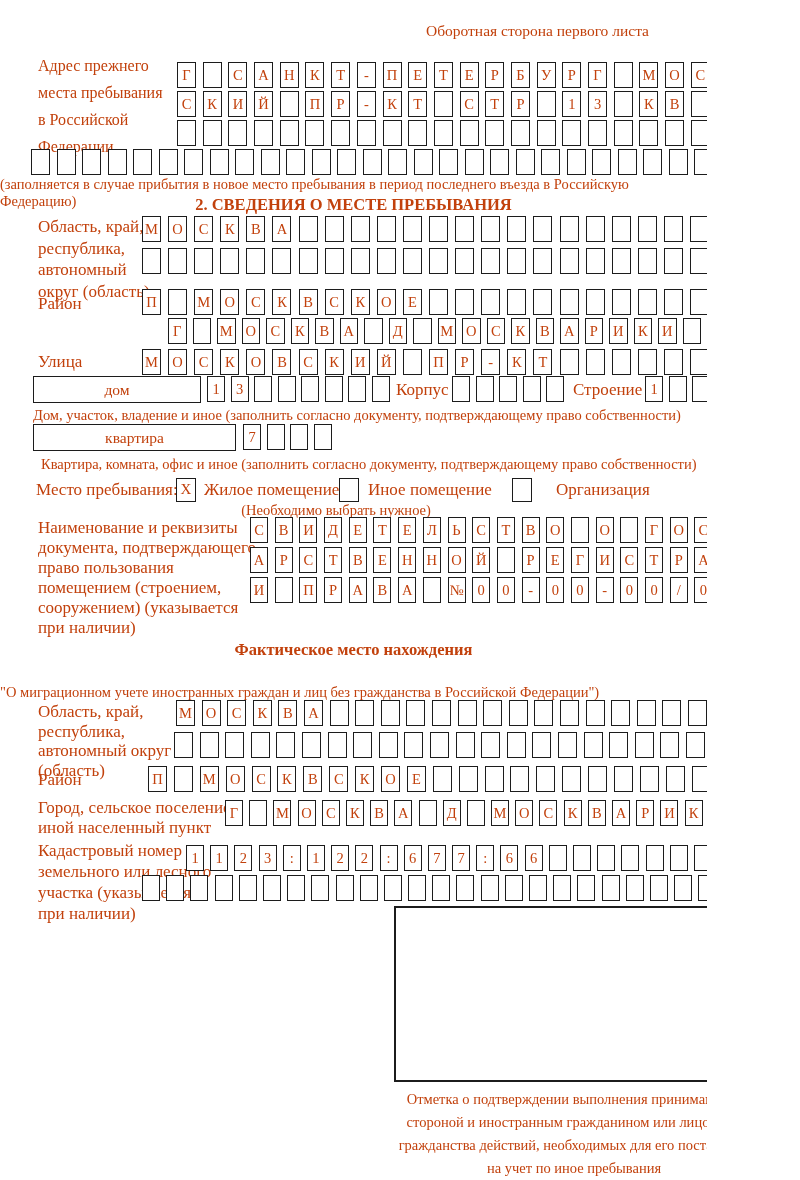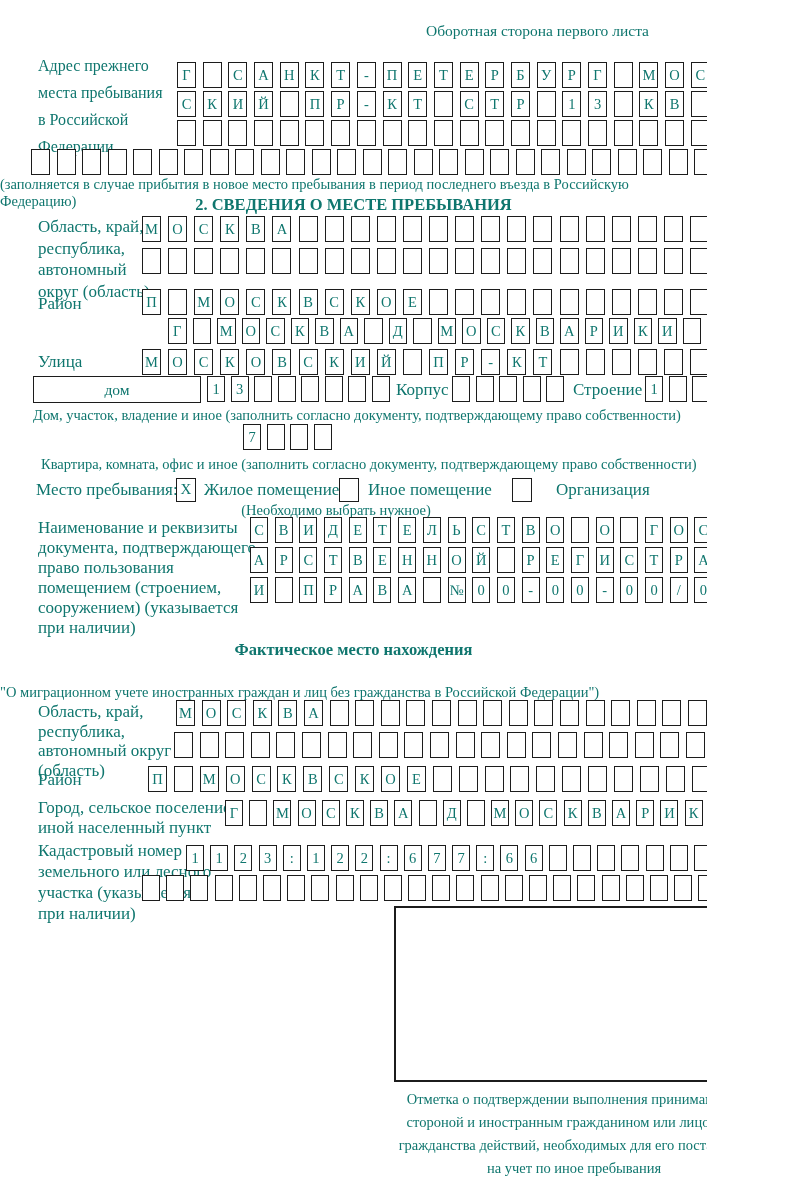--- a/index.html
+++ b/index.html
@@ -1,18 +1,18 @@
 <!DOCTYPE html>
 <html><head>
 <meta charset="utf-8">
 <style>
   html,body{margin:0;padding:0;background:#ffffff;}
   #page{
     position:relative;width:707px;height:1180px;background:#ffffff;
-    font-family:"Liberation Serif", serif;color:#0f766e;overflow:hidden;
+    font-family:"Liberation Serif", serif;color:#c2410c;overflow:hidden;
   }
   .note{position:absolute;top:22px;right:58px;font-size:15.5px;}
   .ttl{position:absolute;left:0;width:100%;text-align:center;font-weight:bold;font-size:16.5px;}
   .cap{position:absolute;font-size:14.5px;}
   .cap.center{left:0;width:100%;text-align:left;}
   .lbl{position:absolute;font-size:17px;line-height:20px;white-space:pre-line;}
   .cellrow{position:absolute;display:flex;gap:var(--g,7px);}
   .cbox{
     flex:none;width:var(--w,19px);height:26px;box-sizing:border-box;
     border:1.7px solid #1c1c1c;background:#fff;
@@ -320,20 +320,21 @@
     </div>
   <div class="lbl" style="left:573px;top:380px;">Строение</div>
   <div class="cellrow" style="left:645px;top:376px;--w:18px;--g:5.5px">
       <span class="cbox">1</span>
       <span class="cbox"></span>
       <span class="cbox"></span>
       <span class="cbox"></span>
     </div>
   <div class="cap" style="left:33px;top:407px;">Дом, участок, владение и иное (заполнить согласно документу, подтверждающему право собственности)</div>
 
+  <div class="wbox" style="left:33px;top:424px;width:203px;height:27px;">квартира</div>
   <div class="cellrow" style="left:243px;top:424px;--w:18px;--g:5.5px">
       <span class="cbox">7</span>
       <span class="cbox"></span>
       <span class="cbox"></span>
       <span class="cbox"></span>
     </div>
   <div class="cap" style="left:33px;top:456px;margin-left:8px;">Квартира, комната, офис и иное (заполнить согласно документу, подтверждающему право собственности)</div>
 
   <div class="lbl" style="left:36px;top:480px;">Место пребывания:</div>
   <div class="chk" style="left:176px;top:478px;">X</div>

